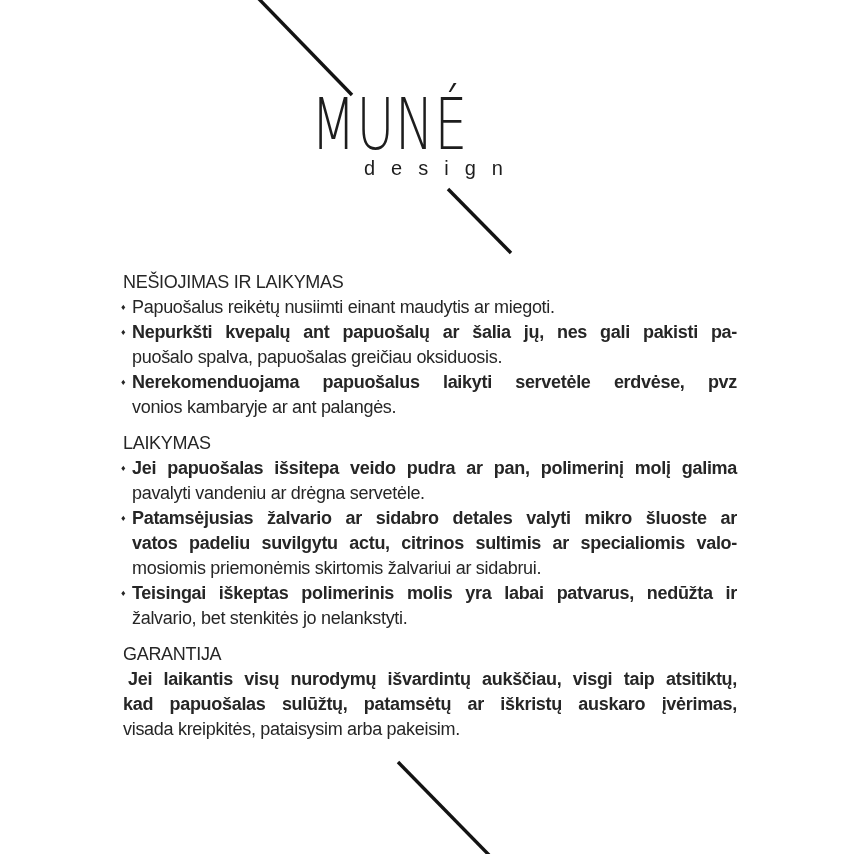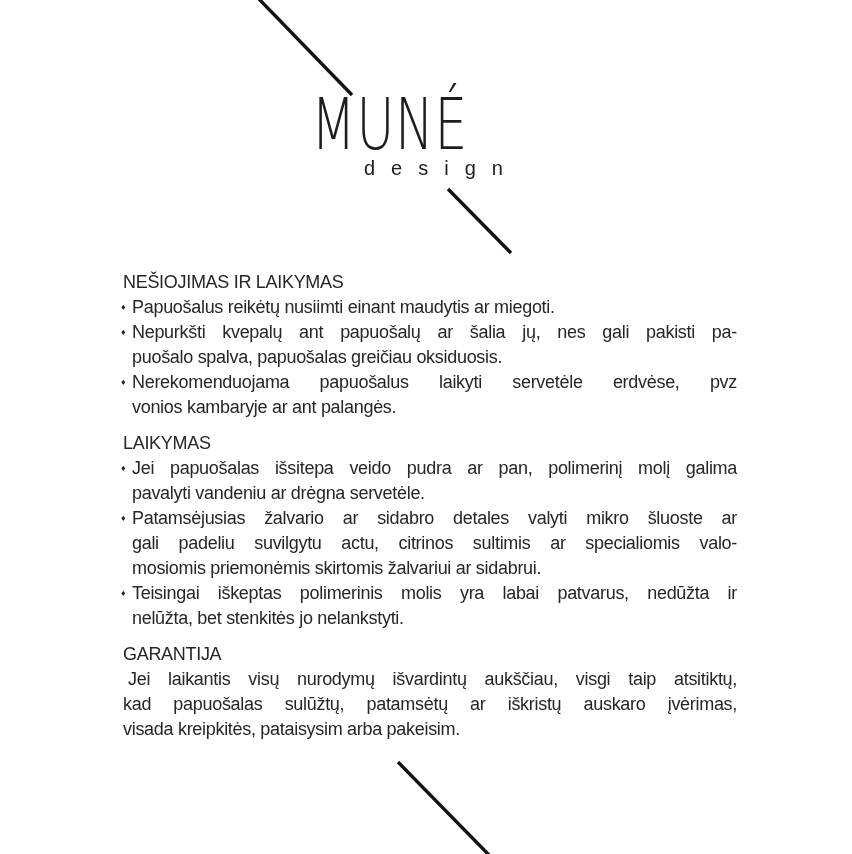--- a/index.html
+++ b/index.html
@@ -75,20 +75,21 @@
     line-height: 25px;
     text-align: left;
   }
   .line {
     line-height: 25px;
     white-space: nowrap;
   }
   .line.just {
     text-align: justify;
     text-align-last: justify;
+    font-weight: bold;
   }
   .line.indent { padding-left: 5px; }
 </style>
 </head>
 <body>
 
 <div class="page" style="--page-bg: #ffffff; --logo: #1d1d1d; --text: #262626;">
 
   <svg class="diag" viewBox="0 0 852 854" xmlns="http://www.w3.org/2000/svg" aria-hidden="true">
     <line x1="258" y1="-2" x2="352" y2="95" stroke="#131313"></line>
@@ -122,27 +123,27 @@
       <div class="section">
         <div class="section-title">LAIKYMAS</div>
         <div class="item bulleted">
           <span class="bullet">♦</span>
           <div class="line just">Jei papuošalas išsitepa veido pudra ar pan, polimerinį molį galima</div>
           <div class="line">pavalyti vandeniu ar drėgna servetėle.</div>
         </div>
         <div class="item bulleted">
           <span class="bullet">♦</span>
           <div class="line just">Patamsėjusias žalvario ar sidabro detales valyti mikro šluoste ar</div>
-          <div class="line just">gali padeliu suvilgytu actu, citrinos sultimis ar specialiomis valo-</div>
+          <div class="line just">vatos padeliu suvilgytu actu, citrinos sultimis ar specialiomis valo-</div>
           <div class="line">mosiomis priemonėmis skirtomis žalvariui ar sidabrui.</div>
         </div>
         <div class="item bulleted">
           <span class="bullet">♦</span>
           <div class="line just">Teisingai iškeptas polimerinis molis yra labai patvarus, nedūžta ir</div>
-          <div class="line">nelūžta, bet stenkitės jo nelankstyti.</div>
+          <div class="line">žalvario, bet stenkitės jo nelankstyti.</div>
         </div>
       </div>
       <div class="section">
         <div class="section-title">GARANTIJA</div>
         <div class="item">
           <div class="line just indent">Jei laikantis visų nurodymų išvardintų aukščiau, visgi taip atsitiktų,</div>
           <div class="line just">kad papuošalas sulūžtų, patamsėtų ar iškristų auskaro įvėrimas,</div>
           <div class="line">visada kreipkitės, pataisysim arba pakeisim.</div>
         </div>
       </div>

